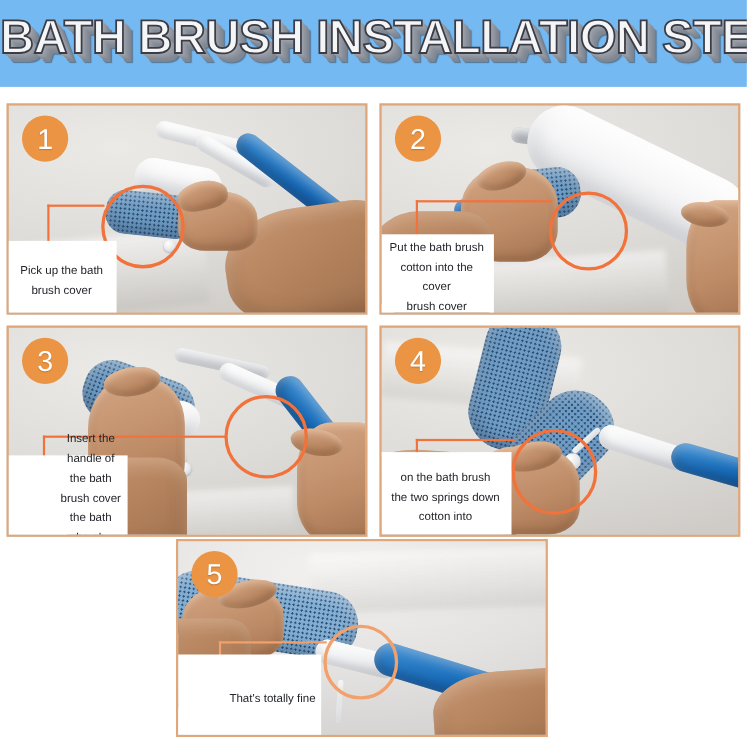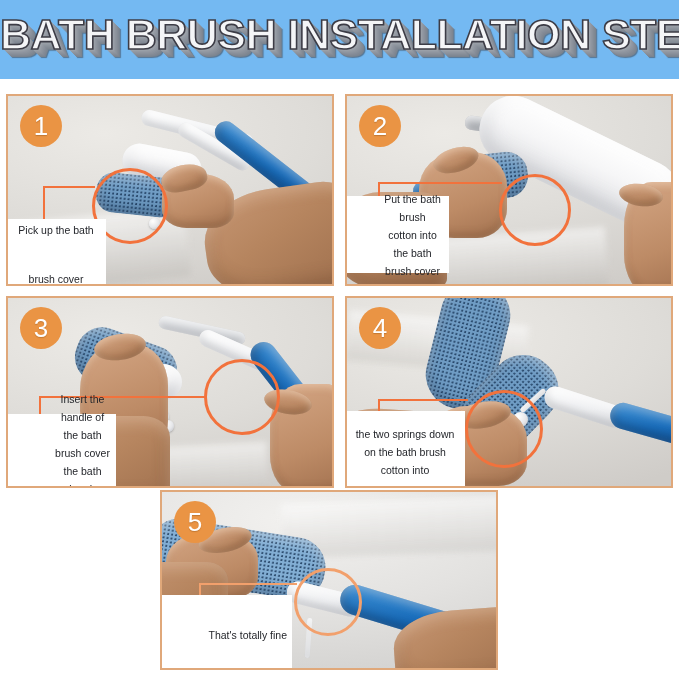--- a/index.html
+++ b/index.html
@@ -198,21 +198,21 @@
     <div class="finger" style="left:154px; top:78px; width:72px; height:54px; border-radius:40% 46% 30% 34%;"></div>
     <div class="finger" style="left:153px; top:69px; width:46px; height:26px; border-radius:50% 50% 38% 38%; transform:rotate(-12deg);"></div>
   </div>
 
   <div class="badge">1</div>
 
   <div class="hl-circle" style="left:84px; top:72px; width:76px; height:76px;"></div>
   <div class="lead-h" style="left:35px; top:90px; width:52px;"></div>
   <div class="lead-v" style="left:35px; top:90px; height:35px;"></div>
 
-  <div class="caption" style="left:-2px; top:123px; width:100px; height:71px;justify-content:space-between;">
+  <div class="caption" style="left:-2px; top:123px; width:100px; height:71px;">
     <span>Pick up the bath</span>
     <span>brush cover</span>
   </div>
 </div>
 
 <div class="panel" style="left:345px; top:94px; width:328px; height:192px;">
   <div class="photo">
     <div class="bg-sheet"></div>
     <div class="sheet-fold" style="left:0px; top:140px; width:260px; height:60px; transform:rotate(-4deg);"></div>
 
@@ -232,23 +232,23 @@
     <div class="finger" style="left:277px; top:86px; width:70px; height:112px; border-radius:40% 30% 24% 36%;"></div>
     <div class="finger" style="left:272px; top:88px; width:44px; height:22px; border-radius:50%; transform:rotate(8deg);"></div>
   </div>
 
   <div class="badge">2</div>
 
   <div class="hl-circle" style="left:152px; top:78px; width:72px; height:72px;"></div>
   <div class="lead-h" style="left:31px; top:86px; width:124px;"></div>
   <div class="lead-v" style="left:31px; top:86px; height:32px;"></div>
 
-  <div class="caption" style="left:-2px; top:100px; width:104px; height:77px;padding-left:36px;">
+  <div class="caption" style="left:-2px; top:117px; width:104px; height:77px;">
     <span>Put the bath brush</span>
-    <span>cotton into the bath</span>
+    <span>cotton into the cover</span>
     <span>brush cover</span>
   </div>
 </div>
 
 <div class="panel" style="left:6px; top:296px; width:328px; height:192px;">
   <div class="photo">
     <div class="bg-sheet"></div>
     <div class="sheet-fold" style="left:20px; top:150px; width:240px; height:56px; transform:rotate(-3deg);"></div>
 
     <div class="handle-white" style="left:150px; top:26px; width:88px; height:13px; border-radius:7px; background:linear-gradient(160deg,#e3e5e8,#c6c9cd); transform:rotate(12deg);"></div>
@@ -301,22 +301,22 @@
     <div class="finger" style="left:108px; top:104px; width:56px; height:26px; border-radius:50%; transform:rotate(-10deg);"></div>
   </div>
 
   <div class="badge">4</div>
 
   <div class="hl-circle" style="left:118px; top:92px; width:78px; height:78px;"></div>
   <div class="lead-h" style="left:31px; top:101px; width:90px;"></div>
   <div class="lead-v" style="left:31px; top:101px; height:16px;"></div>
 
   <div class="caption" style="left:-2px; top:113px; width:120px; height:81px;">
+    <span>on the bath brush</span>
     <span>the two springs down</span>
-    <span>on the bath brush</span>
     <span>cotton into</span>
   </div>
 </div>
 
 <div class="panel" style="left:160px; top:490px; width:338px; height:180px;">
   <div class="photo">
     <div class="bg-sheet" style="background:radial-gradient(ellipse 120% 95% at 40% 15%, #f2f1ef 0%, #e3e2e0 55%, #d2d1cf 100%);"></div>
     <div class="sheet-fold" style="left:120px; top:8px; width:220px; height:54px; transform:rotate(-2deg);"></div>
 
     <div class="mesh" style="left:-14px; top:36px; width:178px; height:62px; border-radius:30px; transform:rotate(9deg); background-color:#82aed4;"></div>

